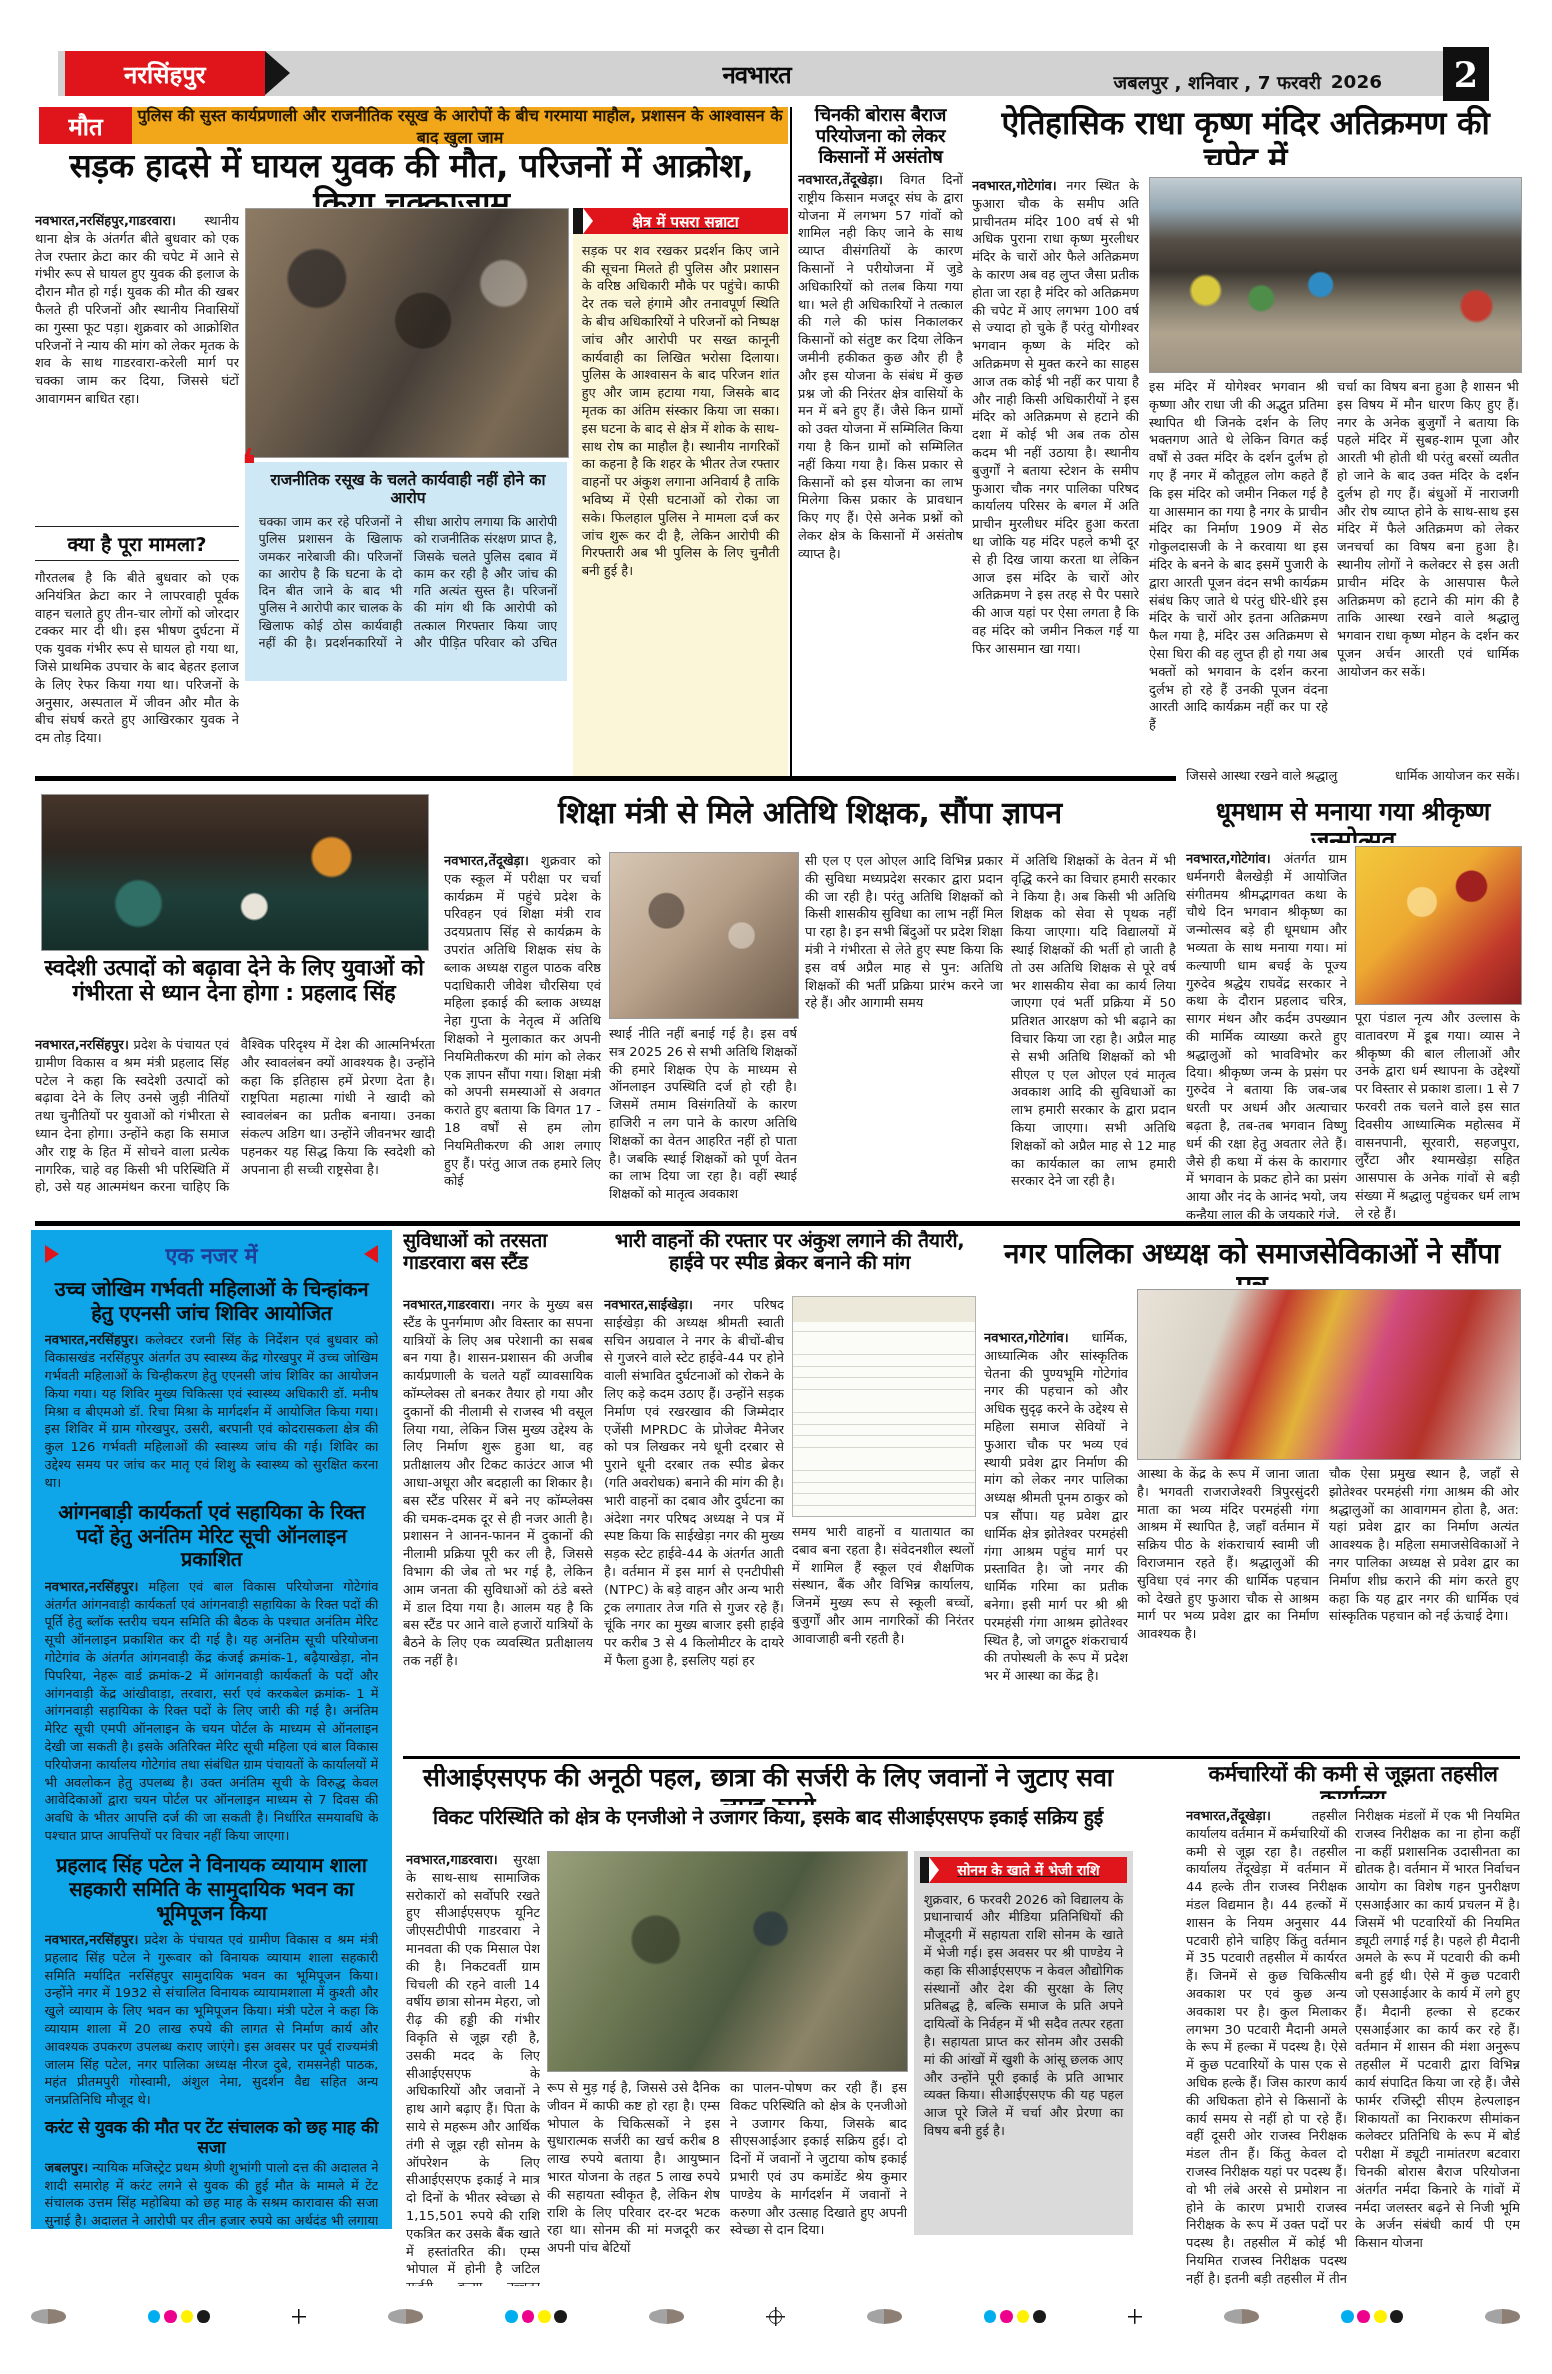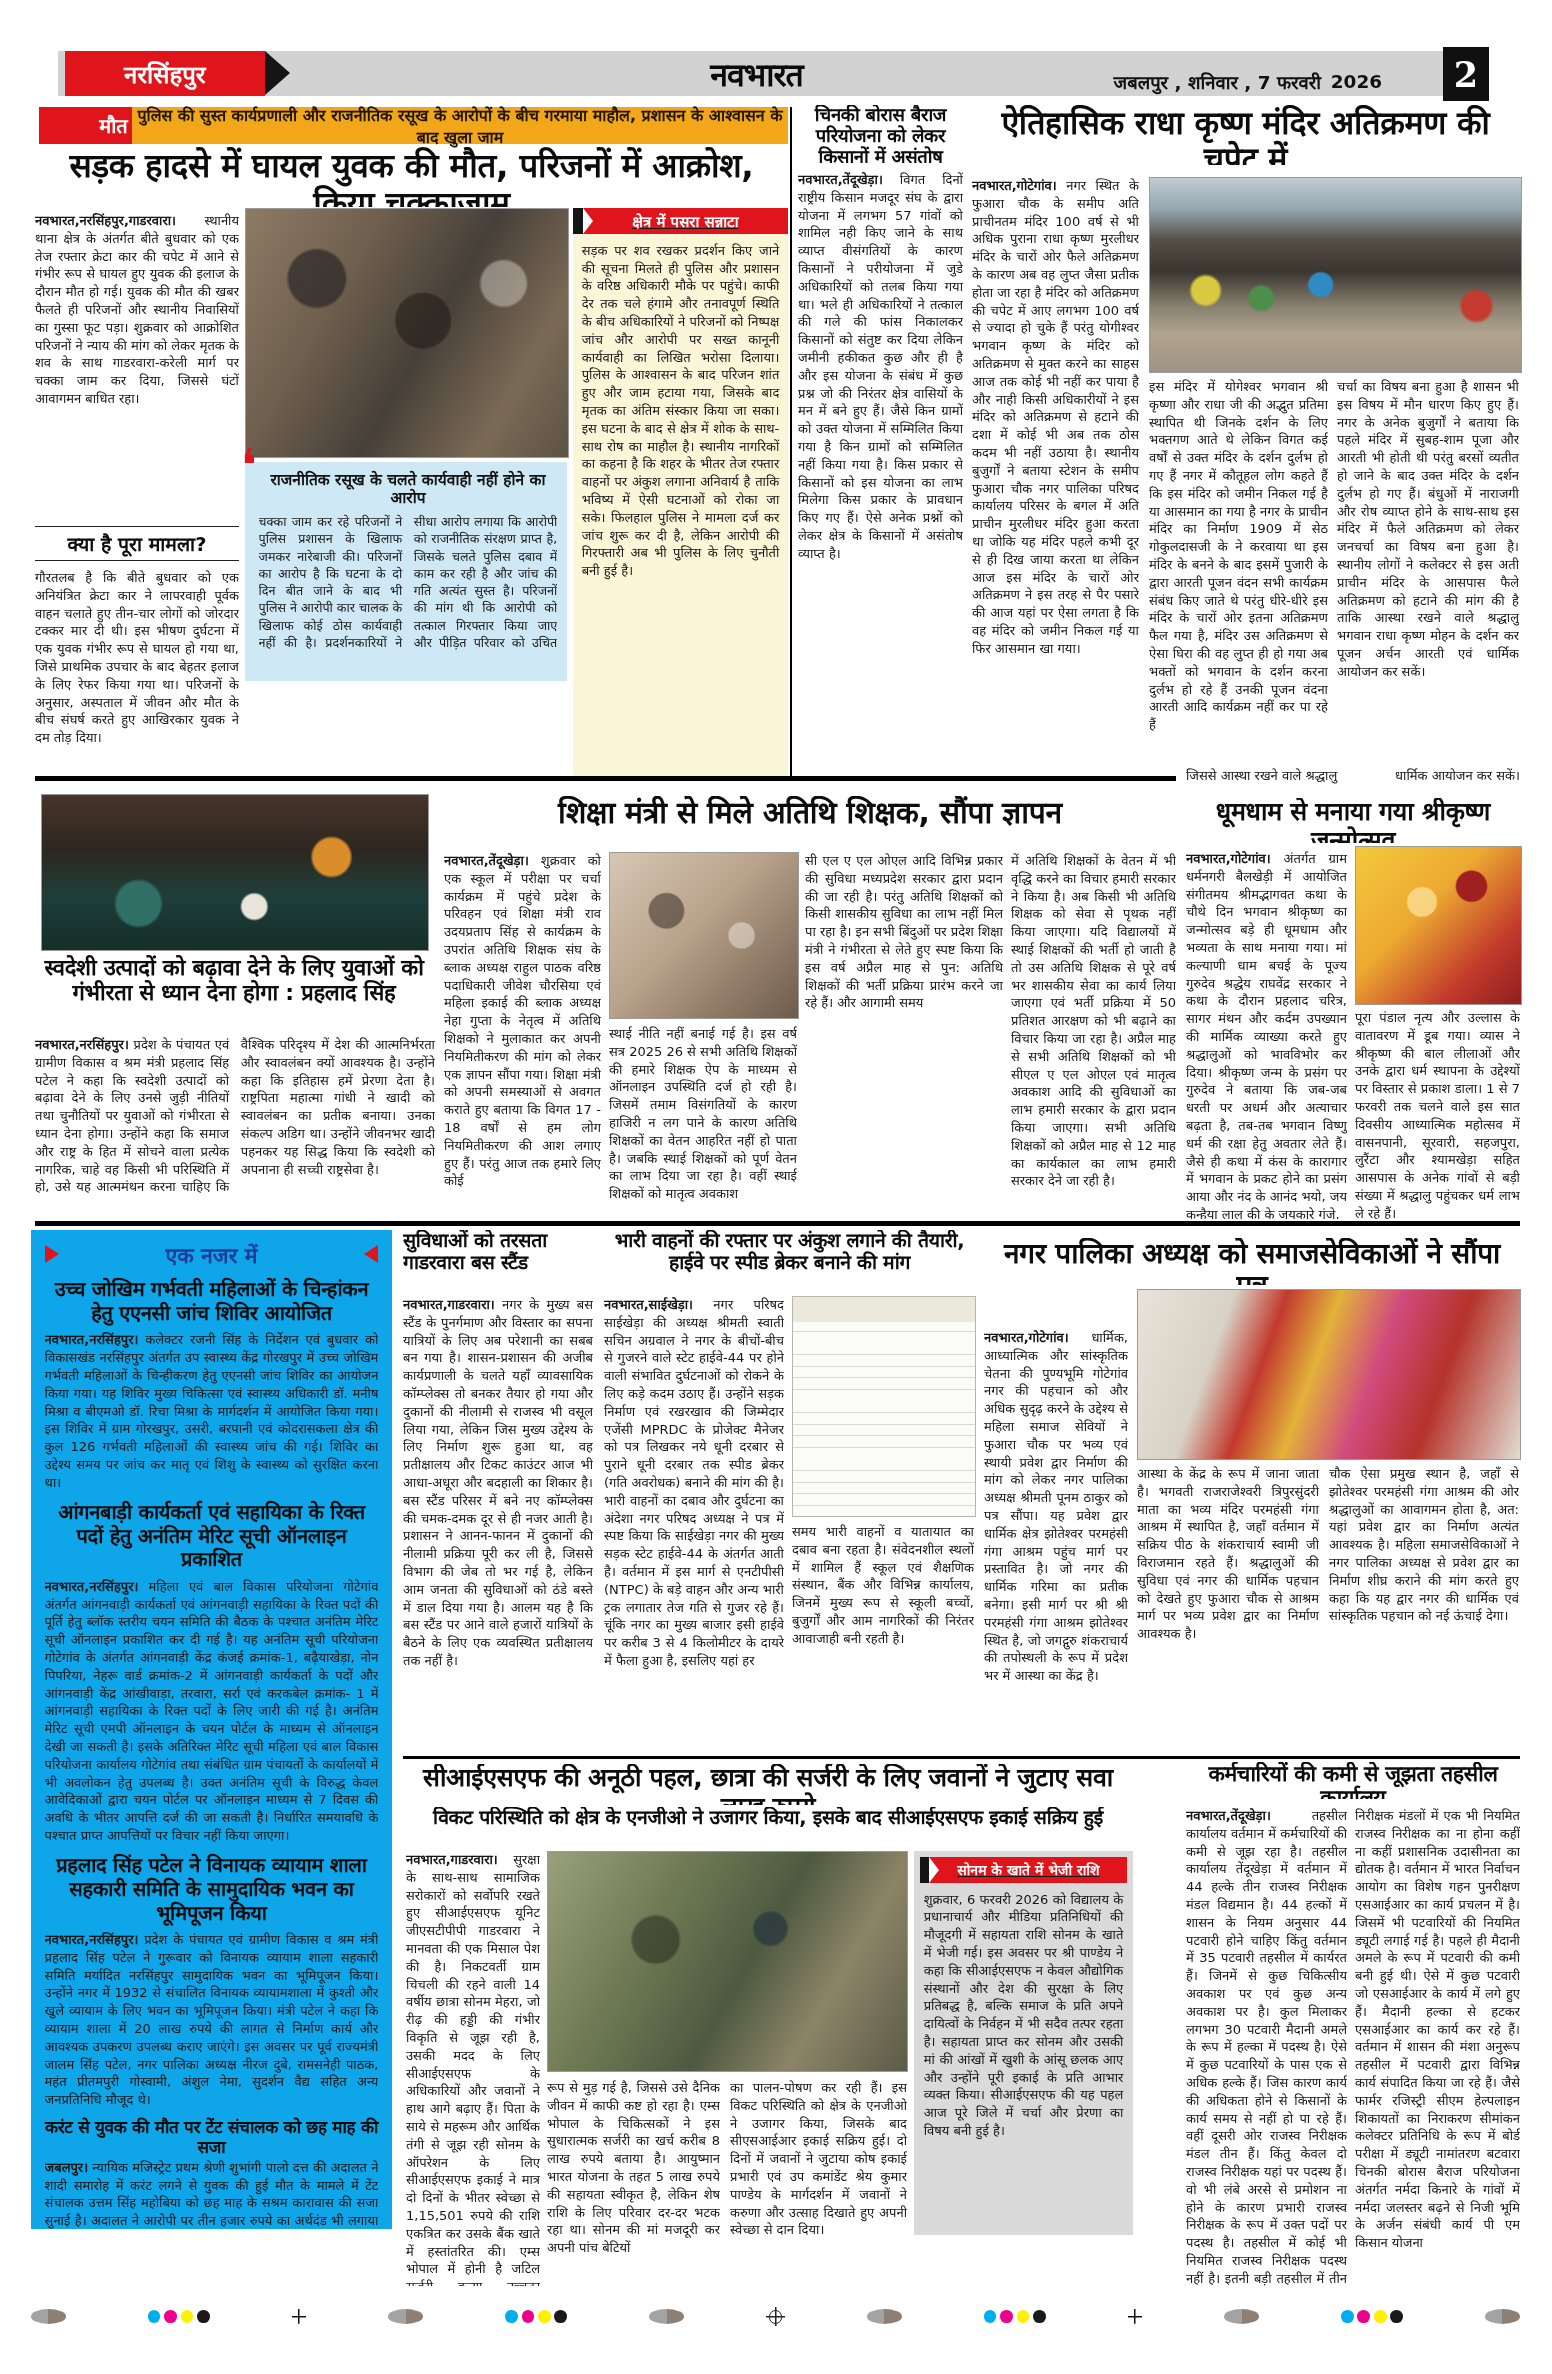--- a/index.html
+++ b/index.html
@@ -10,21 +10,21 @@
   .by{font-weight:bold;}
   .h{font-weight:bold;color:#0c0c0c;text-align:center;line-height:1.14;overflow:hidden;letter-spacing:-0.3px;}
   .rule{background:#000;}
   
   .mh-bar{left:58px;top:51px;width:1397px;height:45px;background:#d2d2d2;}
   .mh-region{position:absolute;left:6.8px;top:0;width:200px;height:45px;background:#e0151b;color:#fff;
              font-weight:bold;font-size:24px;display:flex;align-items:center;justify-content:center;}
   .mh-arrow{position:absolute;left:207px;top:0;width:0;height:0;border-top:22px solid transparent;
             border-bottom:22px solid transparent;border-left:25px solid #151515;}
   .mh-paper{position:absolute;left:0;right:0;top:0;height:45px;display:flex;align-items:center;justify-content:center;
-            font-weight:bold;font-size:32px;color:#0a0a0a;letter-spacing:-1px;}
+            font-weight:bold;font-size:24px;color:#0a0a0a;letter-spacing:-1px;}
   .mh-date{position:absolute;right:73px;top:8px;height:45px;display:flex;align-items:center;gap:9.7px;
            font-weight:bold;font-size:18.4px;color:#111;}
   .mh-page{left:1443px;top:47px;width:46px;height:54px;background:#101010;color:#fff;font-weight:bold;
            font-size:35px;display:flex;align-items:center;justify-content:center;font-family:"DejaVu Serif","Liberation Serif",serif;}
   
   .tag-red{background:#e0151b;color:#fff;font-weight:bold;display:flex;align-items:center;justify-content:center;}
   .strip-yellow{background:#f2a71b;color:#201600;font-weight:bold;display:flex;align-items:center;justify-content:center;
                 font-size:16px;text-align:center;}
   .flaghead{display:flex;align-items:stretch;height:26px;text-decoration:underline;}
   .flag-black{width:9.7px;background:#151515;}
@@ -106,21 +106,21 @@
     <div class="mh-region">नरसिंहपुर</div>
     <div class="mh-arrow"></div>
     <div class="mh-paper">नवभारत</div>
     <div class="mh-date">
       <span>जबलपुर , शनिवार , 7 फरवरी</span>
       <span>2026</span>
     </div>
   </div>
   <div class="abs mh-page">2</div>
 
-  <div class="abs tag-red" style="left:39px;top:107px;width:93px;height:37px;font-size:20px;padding-left:28px;">मौत</div>
+  <div class="abs tag-red" style="left:39px;top:107px;width:93px;height:37px;font-size:24px;">मौत</div>
   <div class="abs strip-yellow" style="left:132px;top:107px;width:656px;height:37px;">पुलिस की सुस्त कार्यप्रणाली और राजनीतिक रसूख के आरोपों के बीच गरमाया माहौल, प्रशासन के आश्वासन के बाद खुला जाम</div>
   <div class="abs h" style="left:35px;top:147px;width:753px;height:60px;font-size:33px;">सड़क हादसे में घायल युवक की मौत, परिजनों में आक्रोश, किया चक्काजाम</div>
 
   <div class="abs bt" style="left:35px;top:212px;width:204px;height:309px;">
     <span class="by">नवभारत,नरसिंहपुर,गाडरवारा।</span>
     <span>स्थानीय थाना क्षेत्र के अंतर्गत बीते बुधवार को एक तेज रफ्तार क्रेटा कार की चपेट में आने से गंभीर रूप से घायल हुए युवक की इलाज के दौरान मौत हो गई। युवक की मौत की खबर फैलते ही परिजनों और स्थानीय निवासियों का गुस्सा फूट पड़ा। शुक्रवार को आक्रोशित परिजनों ने न्याय की मांग को लेकर मृतक के शव के साथ गाडरवारा-करेली मार्ग पर चक्का जाम कर दिया, जिससे घंटों आवागमन बाधित रहा।</span>
   </div>
   <div class="abs q-head" style="left:35px;top:526px;width:204px;">क्या है पूरा मामला?</div>
   <div class="abs bt" style="left:35px;top:569px;width:204px;height:200px;">गौरतलब है कि बीते बुधवार को एक अनियंत्रित क्रेटा कार ने लापरवाही पूर्वक वाहन चलाते हुए तीन-चार लोगों को जोरदार टक्कर मार दी थी। इस भीषण दुर्घटना में एक युवक गंभीर रूप से घायल हो गया था, जिसे प्राथमिक उपचार के बाद बेहतर इलाज के लिए रेफर किया गया था। परिजनों के अनुसार, अस्पताल में जीवन और मौत के बीच संघर्ष करते हुए आखिरकार युवक ने दम तोड़ दिया।</div>
 

